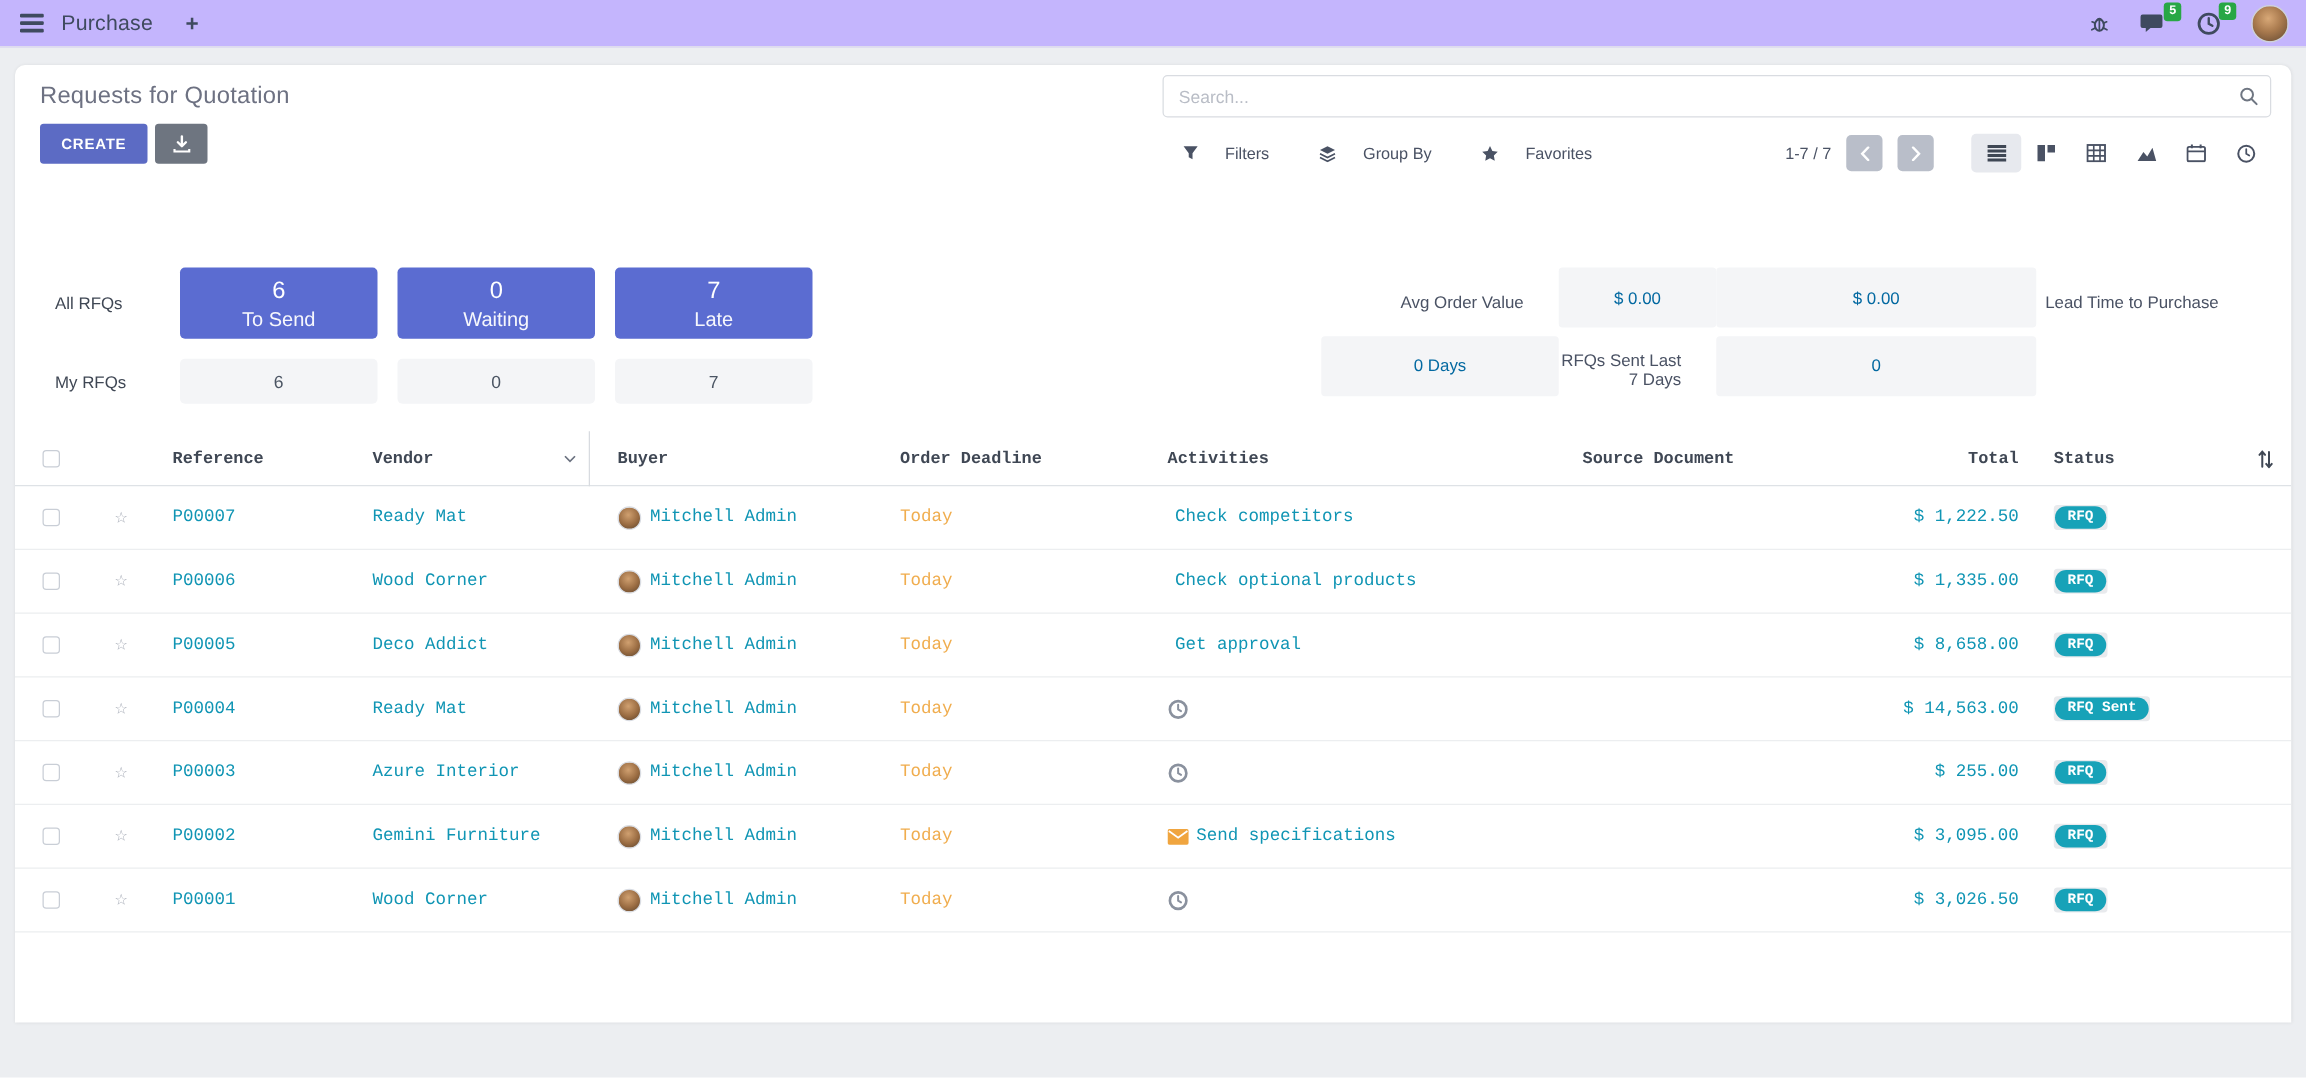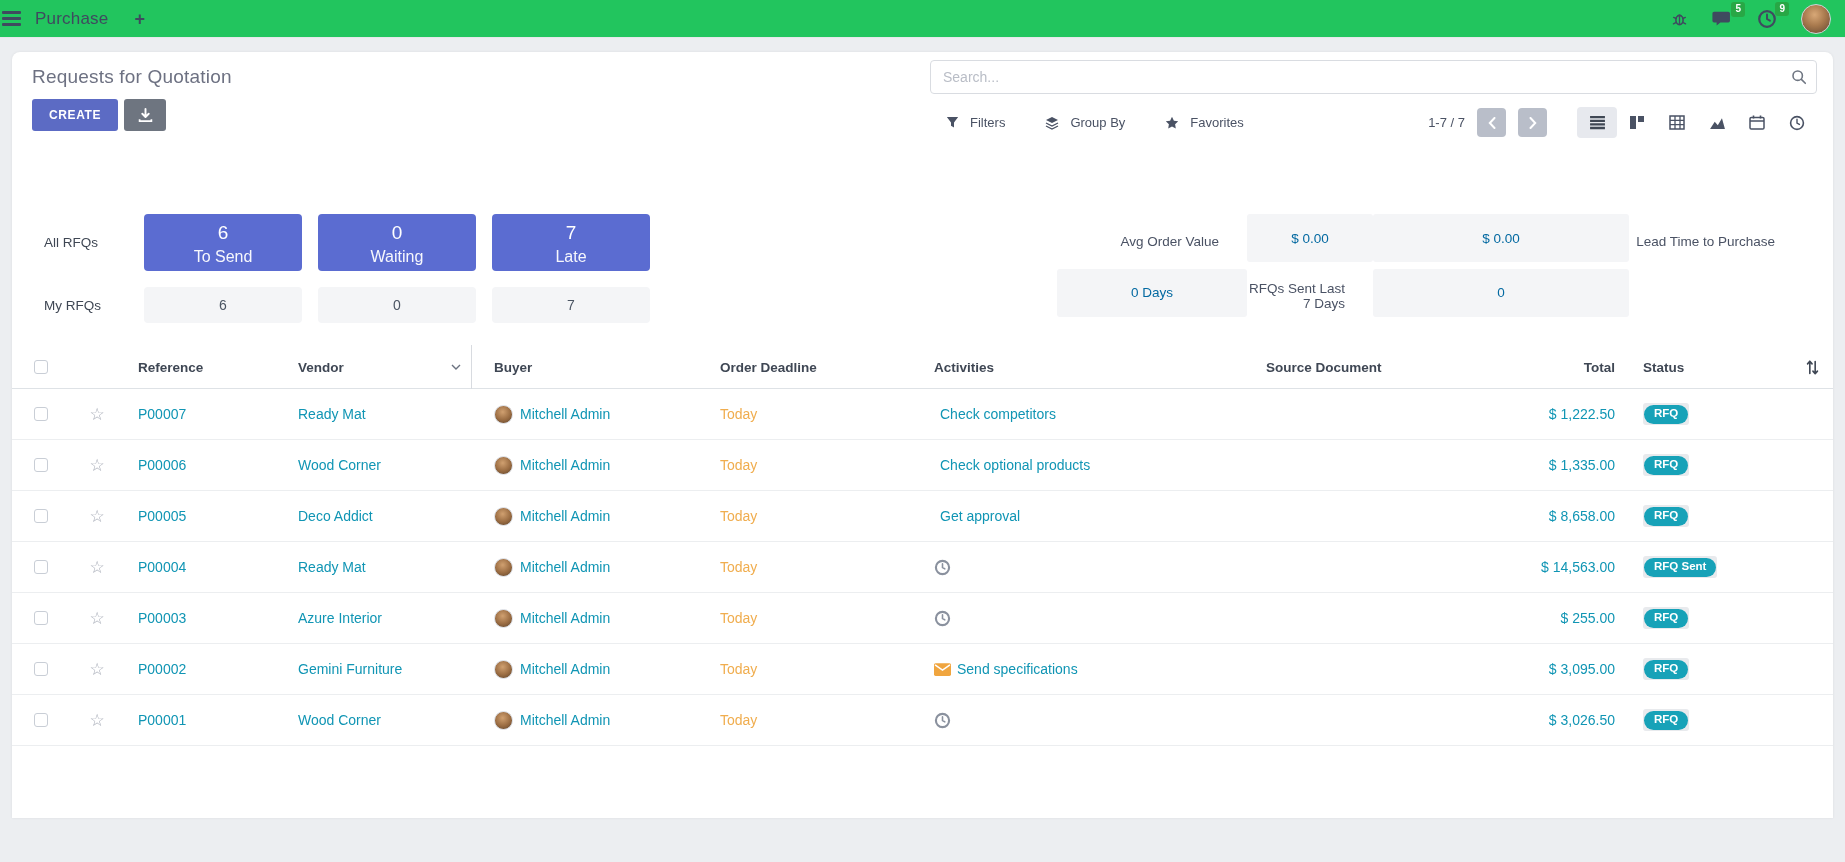--- a/index.html
+++ b/index.html
@@ -4,21 +4,21 @@
 <style>
   :root{
     --primary:#5c6bc4; --tile:#5b6cd1; --link:#1095b4; --warn:#f0ad4e;
     --badge:#17a2b8; --notif:#28a745; --ink:#3f4754; --muted:#6d7182;
   }
   *{box-sizing:border-box; margin:0; padding:0;}
   html,body{width:1845px; height:862px; overflow:hidden;}
   body{font-family:"Liberation Sans","DejaVu Sans",sans-serif; background:#eceef1; color:var(--ink);}
 
   
-  .topbar{height:38px; background:#22c55e; border-bottom:1px solid #e6e8ea; display:flex; align-items:center; padding:0 14px 0 2px;}
+  .topbar{height:38px; background:#c4b5fd; border-bottom:1px solid #e6e8ea; display:flex; align-items:center; padding:0 14px 0 16px;}
   .hamburger{width:19px; display:flex; flex-direction:column; gap:3px; cursor:pointer;}
   .hamburger i{height:3px; background:#3f4a5f; border-radius:1px; display:block;}
   .appname{font-size:17px; color:#3f4a5f; margin-left:14px; font-weight:500; letter-spacing:.2px;}
   .plus{margin-left:26px; color:#3f4a5f; font-size:18px; font-weight:bold; cursor:pointer; line-height:1;}
   .tb-right{margin-left:auto; display:flex; align-items:center; gap:24px;}
   .tb-ico{position:relative; cursor:pointer; display:flex; align-items:center;}
   .nbadge{position:absolute; top:-7px; right:-12px; background:var(--notif); color:#fff; font-size:10px; font-weight:bold; padding:1px 4px; border-radius:3px; line-height:1.25;}
   .avatar{width:30px; height:30px; border-radius:50%; background:radial-gradient(circle at 45% 35%, #d8a877 0%, #a97a4e 45%, #5f4630 100%); border:1px solid #cfd3d9;}
 
   
@@ -28,21 +28,21 @@
   .btnrow{display:flex; gap:6px; margin-top:11px;}
   .btn-create{background:var(--primary); color:#fff; border:none; border-radius:3px; font-size:12px; font-weight:bold; letter-spacing:.6px; padding:0 17px; height:32px; cursor:pointer; font-family:inherit;}
   .btn-export{background:#6e7580; border:none; border-radius:3px; width:42px; height:32px; cursor:pointer; display:flex; align-items:center; justify-content:center;}
 
   .searchpanel{position:absolute; top:8px; left:918px; right:16px;}
   .searchbox{position:relative; width:100%;}
   .searchbox input{width:100%; height:34px; border:1px solid #d9dce1; border-radius:4px; padding:0 34px 0 12px; font-size:14px; font-family:inherit; color:#333; outline:none;}
   .searchbox input::placeholder{color:#b9bdc6;}
   .search-ico{position:absolute; right:10px; top:9px;}
   .filterrow{display:flex; align-items:center; margin-top:13px; padding-left:16px; font-size:13px; color:#4a5264;}
-  .fitem{display:flex; align-items:center; gap:11px; margin-right:40px; cursor:pointer; white-space:nowrap;}
+  .fitem{display:flex; align-items:center; gap:21px; margin-right:40px; cursor:pointer; white-space:nowrap;}
   .pager{margin-left:auto; display:flex; align-items:center; gap:10px;}
   .pager-range{font-size:13px; color:#4a5264;}
   .pbtn{width:29px; height:29px; background:#b9bec9; border:none; border-radius:4px; cursor:pointer; display:flex; align-items:center; justify-content:center; margin-left:2px;}
   .vswitch{display:flex; margin-left:30px;}
   .vbtn{width:40px; height:31px; display:flex; align-items:center; justify-content:center; cursor:pointer; border-radius:4px; background:transparent;}
   .vbtn.active{background:#e7e9ee;}
 
   
   .dashboard{display:flex; padding:0 30px 0 20px; margin-top:16px;}
   .dash-left{display:grid; grid-template-columns:96px 158px 158px 158px; column-gap:5px; row-gap:8px; align-items:center;gap:16px;}
@@ -50,21 +50,21 @@
   .tile-blue{background:var(--tile); border-radius:4px; height:57px; color:#fff; text-align:center; cursor:pointer; padding-top:8px;}
   .tile-blue .num{font-size:19px; line-height:1.2;}
   .tile-blue .lbl{font-size:16px; margin-top:3px; opacity:.95;}
   .tile-gray{background:#f4f5f7; border-radius:4px; height:36px; display:flex; align-items:center; justify-content:center; font-size:14px; color:#4b5563; cursor:pointer;}
   .dash-right{margin-left:auto; display:grid; grid-template-columns:190px 126px 256px 174px; align-items:stretch;}
   .kpi-label{font-size:13.5px; color:#4a5264; text-align:right; padding-right:28px; display:flex; align-items:center; justify-content:flex-end;}
   .kpi-val{background:#f4f5f7; border-radius:3px; display:flex; align-items:center; justify-content:center; font-size:13.5px; color:#0369a1; height:48px; cursor:pointer;}
 
   
   .listtable{margin-top:22px;}
-  .trow{display:grid; grid-template-columns:58px 54px 160px 188px 220px 210px 340px 215px 170px 165px auto; align-items:center;}
+  .trow{display:grid; grid-template-columns:58px 54px 160px 188px 220px 210px 340px 215px 170px 165px auto; align-items:center;font-family:Liberation Mono, monospace;}
   .thead{height:44px; border-bottom:1px solid #dee2e6; font-size:13.5px; font-weight:bold; color:#3f4754;}
   .thead .c-vendor{display:flex; align-items:center; justify-content:space-between; border-right:1px solid #d8dbe0; height:44px; padding-right:10px;}
   .tr{height:51px; border-bottom:1px solid #eceef0; font-size:14px; cursor:pointer;}
   .c-ref,.c-vendor{padding-left:14px;}
   .c-buyer{padding-left:22px;}
   .c-deadline{padding-left:28px;}
   .c-act{padding-left:32px;}
   .c-src{padding-left:24px;}
   .c-total{text-align:right; padding-right:12px;}
   .c-status{padding-left:16px;}

